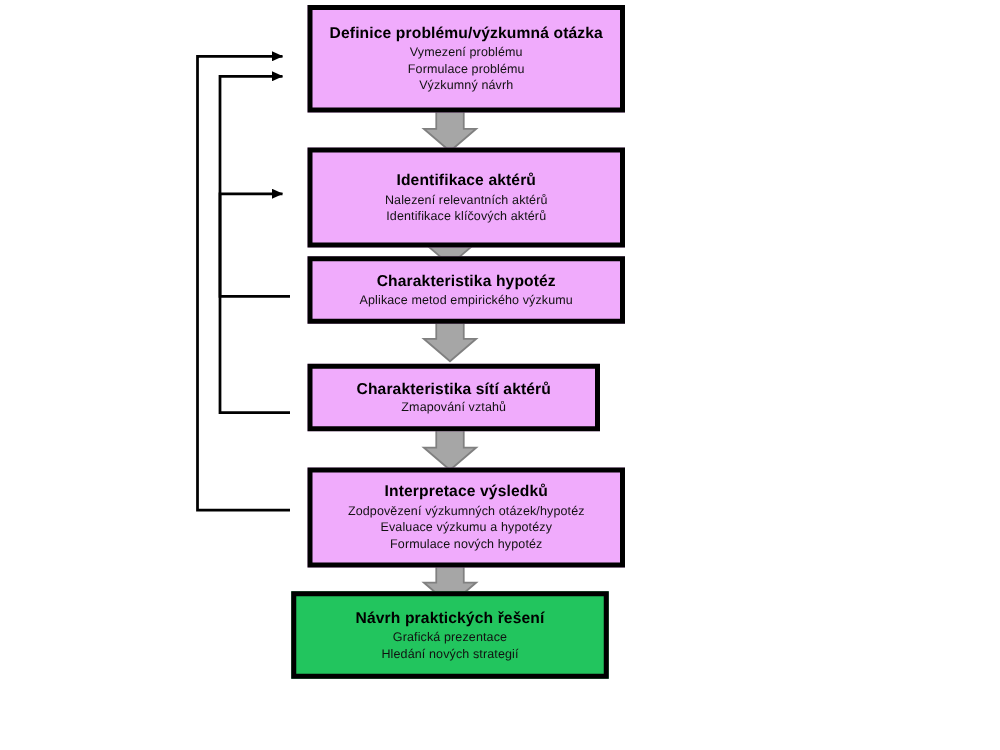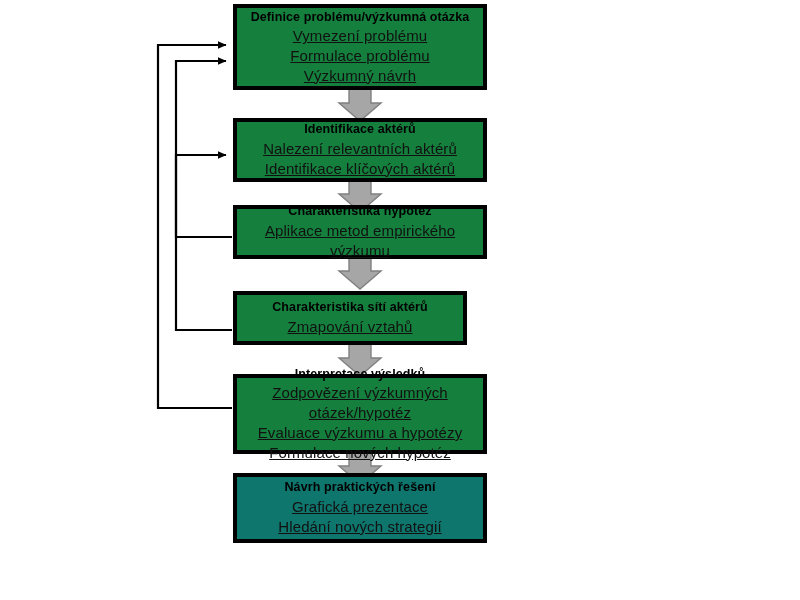--- a/index.html
+++ b/index.html
@@ -30,34 +30,33 @@
     position: absolute;
     box-sizing: border-box;
     border: 4px solid #000000;
     display: flex;
     flex-direction: column;
     align-items: center;
     justify-content: center;
     text-align: center;
     line-height: 1.32;
   }
-  .node.filled { background: #15803d; }
-  .node.plain  { background: #0f766e; }
+  .node.filled { background: #f0abfc; margin-left: 13px; }
+  .node.plain  { background: #22c55e; }
   .node .title {
     font-weight: bold;
     font-size: 12.5px;
     color: #000000;
     letter-spacing: 0.1px;
     margin-bottom: 1px;
   }
   .node .line {
-    font-size: 15px;
+    font-size: 10px;
     color: #111111;
     letter-spacing: 0.1px;
-    text-decoration: underline;
   }
 </style>
 </head>
 <body>
 
 <div id="canvas">
 
   <svg class="layer" viewBox="0 0 800 600" xmlns="http://www.w3.org/2000/svg">
     <defs>
       <marker id="arrowheadBlack" markerWidth="9" markerHeight="8" refX="8.4" refY="4" orient="auto" markerUnits="userSpaceOnUse">
@@ -101,21 +100,21 @@
     </g>
   </svg>
 
   <div class="node filled" style="left:233px; top:4px; width:254px; height:86px;">
     <div class="title">Definice problému/výzkumná otázka</div>
     <div class="line">Vymezení problému</div>
     <div class="line">Formulace problému</div>
     <div class="line">Výzkumný návrh</div>
   </div>
 
-  <div class="node filled" style="left:233px; top:118px; width:254px; height:64px;">
+  <div class="node filled" style="left:233px; top:118px; width:254px; height:80px;">
     <div class="title">Identifikace aktérů</div>
     <div class="line">Nalezení relevantních aktérů</div>
     <div class="line">Identifikace klíčových aktérů</div>
   </div>
 
   <div class="node filled" style="left:233px; top:205px; width:254px; height:54px;">
     <div class="title">Charakteristika hypotéz</div>
     <div class="line">Aplikace metod  empirického  výzkumu</div>
   </div>
 

